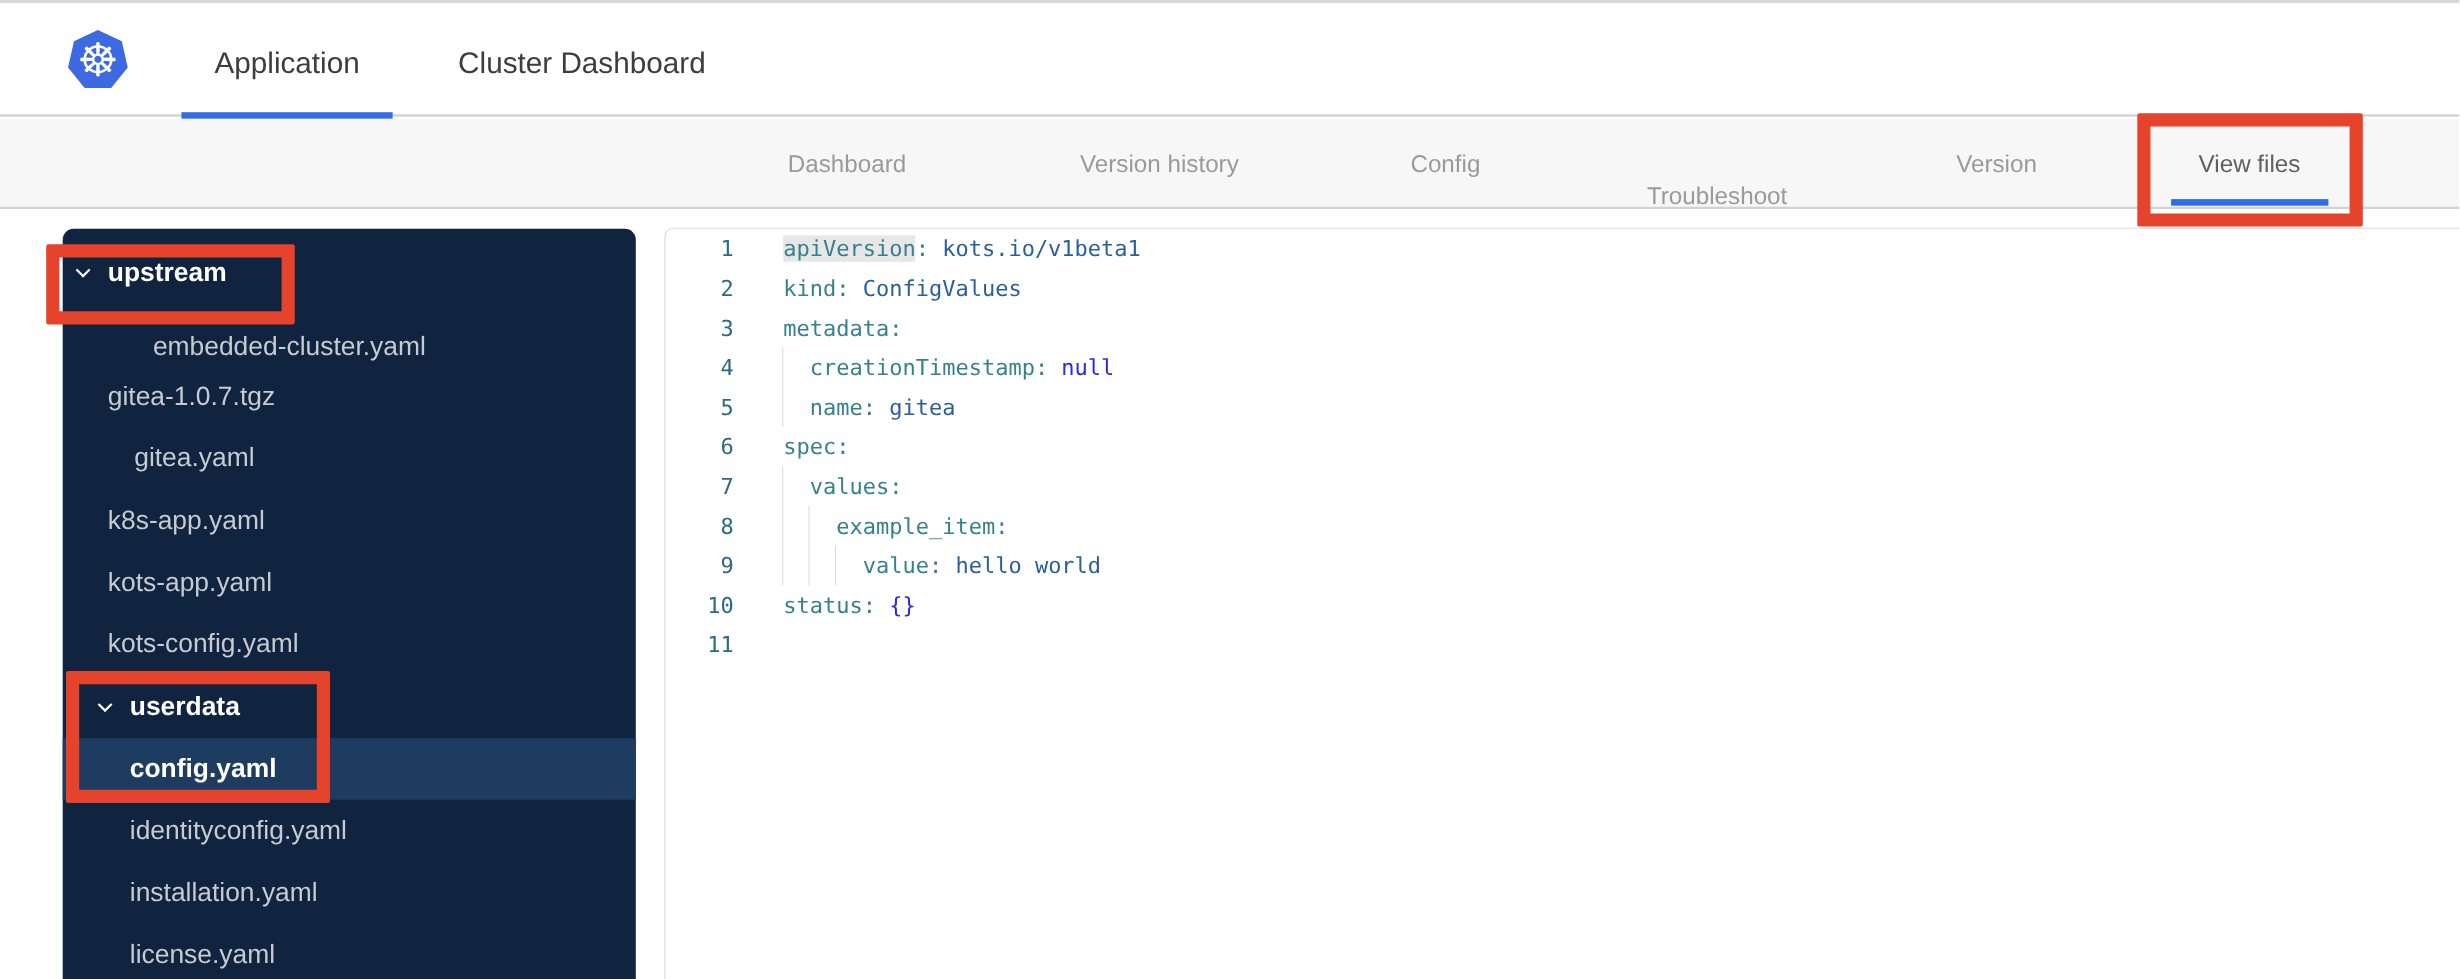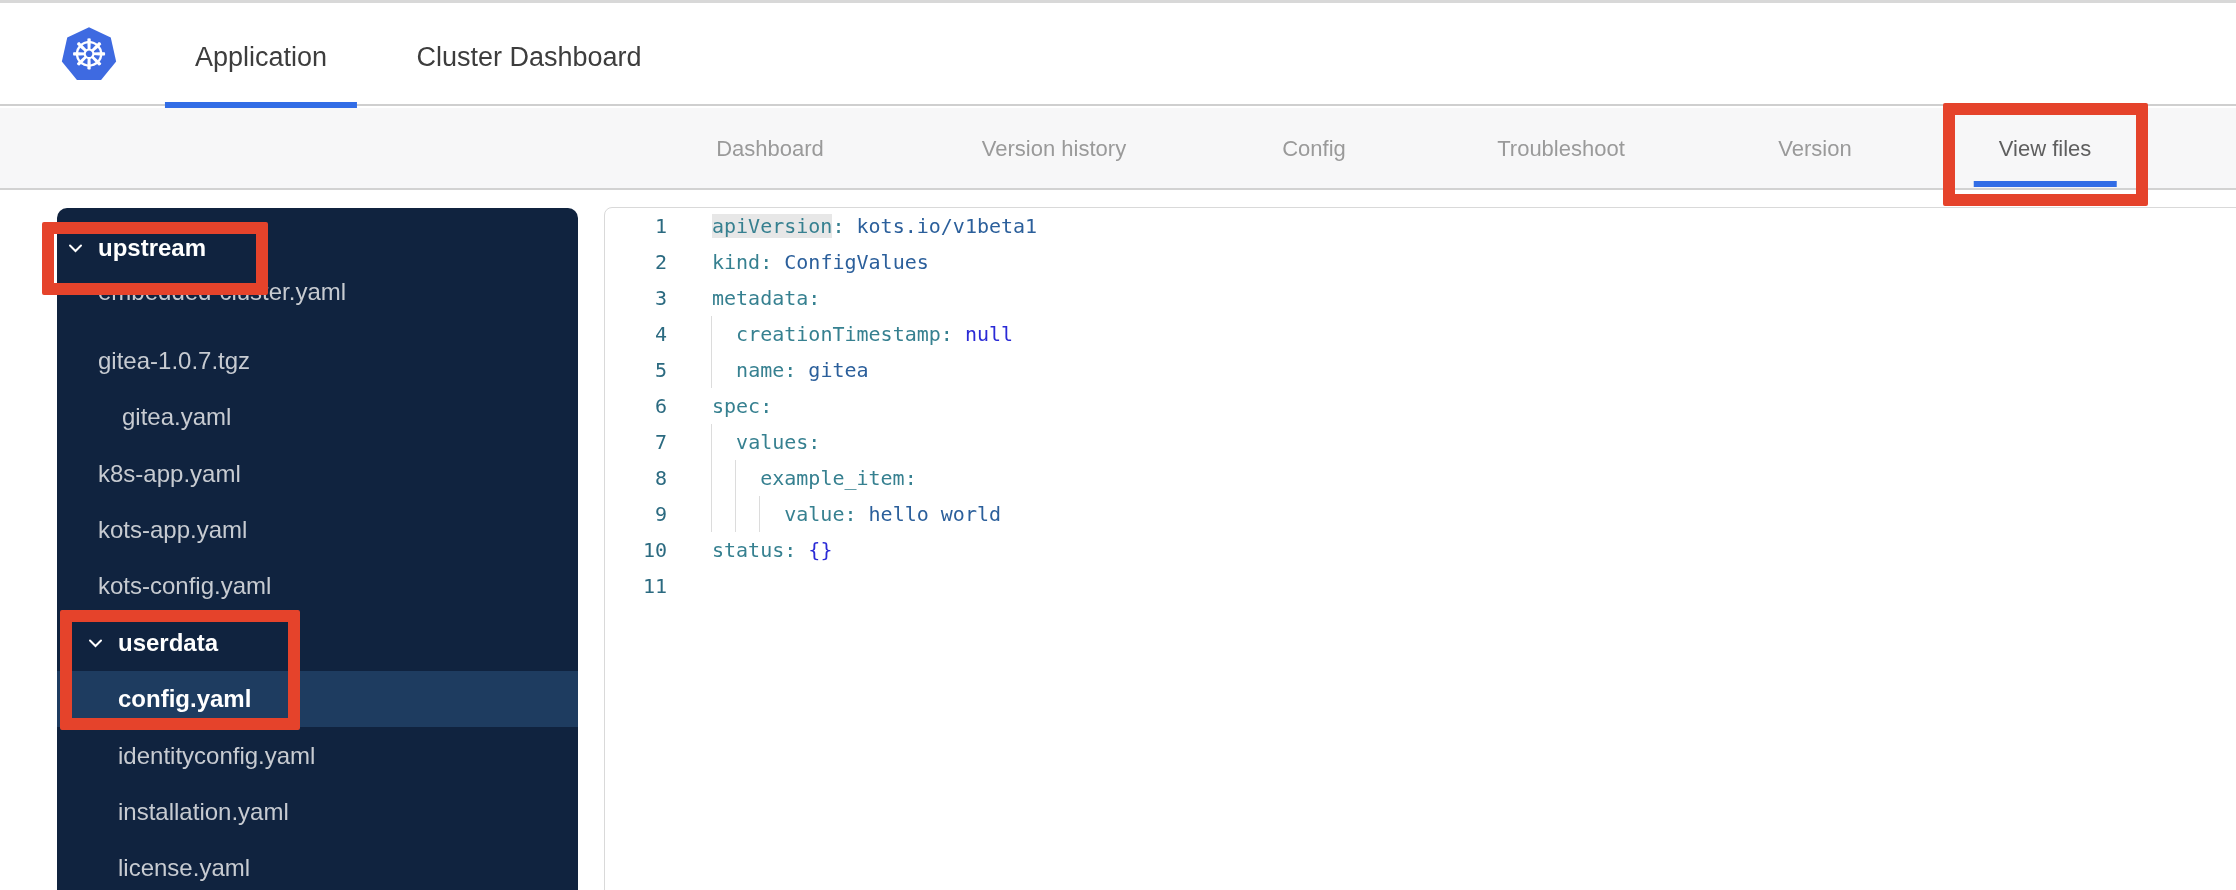--- a/index.html
+++ b/index.html
@@ -64,35 +64,35 @@
     <nav id="header-tabs">
         <div class="htab active" style="left: 261px;">Application</div>
         <div class="htab" style="left: 529px;">Cluster Dashboard</div>
       </nav>
   </header>
 
   <nav class="subnav" id="subnav">
       <div class="stab" style="left: 770px;">Dashboard</div>
       <div class="stab" style="left: 1054px;">Version history</div>
       <div class="stab" style="left: 1314px;">Config</div>
-      <div class="stab" style="left: 1561px;">Troubleshoot</div>
+      <div class="stab" style="left: 1561px; margin-top: 29px;">Troubleshoot</div>
       <div class="stab" style="left: 1815px;">Version</div>
       <div class="stab active" style="left: 2045px;">View files</div>
     </nav>
 
   <aside class="sidebar" id="file-tree">
       <div class="trow folder" style="top: 12px;">
         <div class="chev" style="left: 11px;">
           <svg width="15" height="9" viewBox="0 0 15 9">
             <polyline points="2,1.5 7.5,7 13,1.5" fill="none" stroke="#ffffff" stroke-width="2" stroke-linecap="round"></polyline>
           </svg>
         </div>
         <div class="tlabel" style="margin-left: 41px;">upstream</div>
       </div>
-      <div class="trow" style="top: 56px;">
+      <div class="trow" style="top: 80px; padding-left: 41px;">
         <div class="tlabel" style="margin-left: 41px;">embedded-cluster.yaml</div>
       </div>
       <div class="trow" style="top: 125px;">
         <div class="tlabel" style="margin-left: 41px;">gitea-1.0.7.tgz</div>
       </div>
       <div class="trow" style="top: 181px; padding-left: 24px;">
         <div class="tlabel" style="margin-left: 41px;">gitea.yaml</div>
       </div>
       <div class="trow" style="top: 238px;">
         <div class="tlabel" style="margin-left: 41px;">k8s-app.yaml</div>

